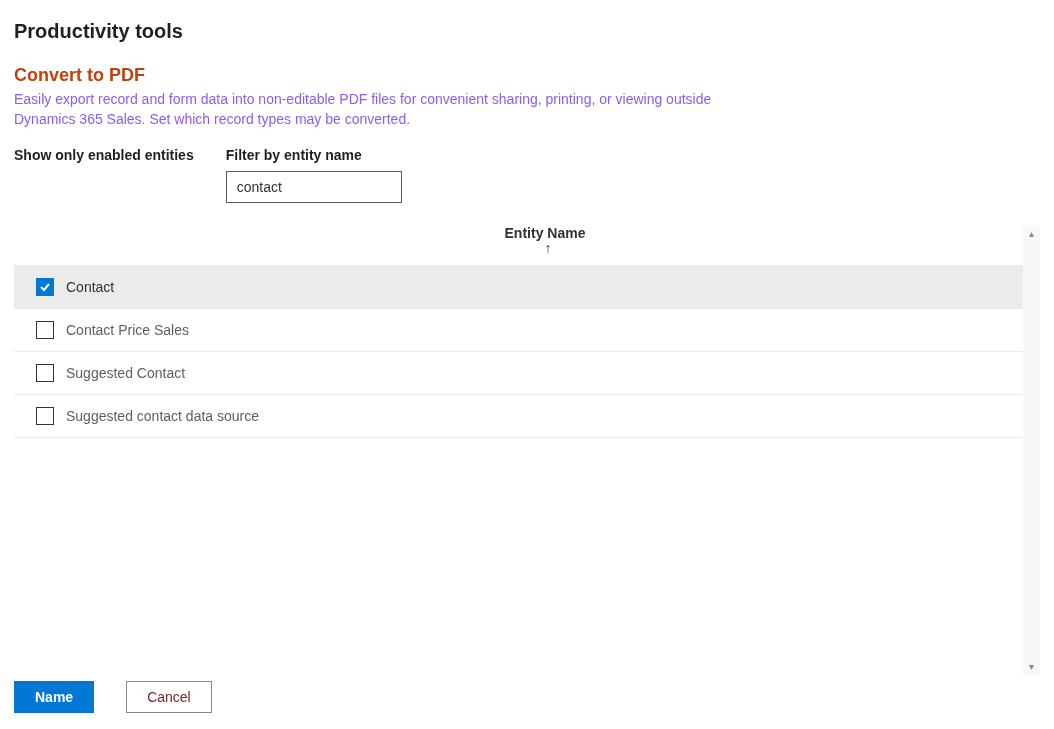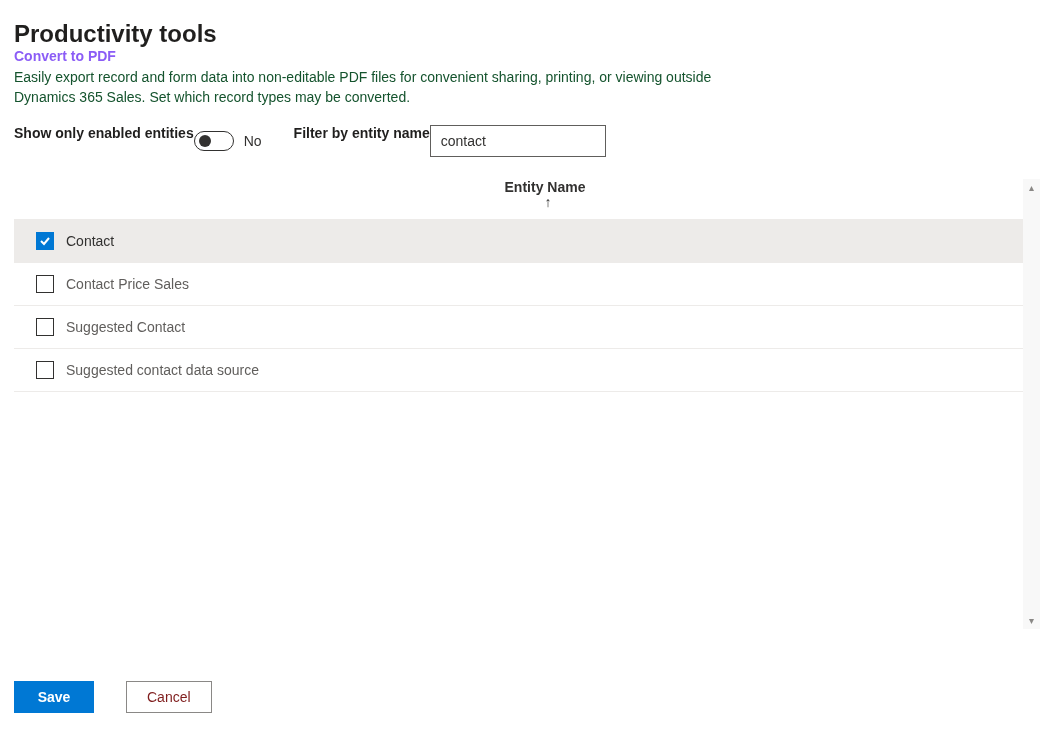--- a/index.html
+++ b/index.html
@@ -11,45 +11,46 @@
       font-family: "Segoe UI", Tahoma, Geneva, Verdana, sans-serif;
       font-size: 14px;
       color: #323130;
       background: #ffffff;
       width: 1054px;
       height: 729px;
       padding: 20px 14px 14px 14px;
       position: relative;
     }
     .page-title {
-      font-size: 24px;
+      font-size: 20px;
       font-weight: 600;
       color: #201f1e;
+      margin-bottom: 22px;
     }
     .section-title {
-      font-size: 14px;
-      font-weight: 600;
+      font-size: 18px;
+      font-weight: 600;
+      color: #c2410c;
+      margin-bottom: 4px;
+    }
+    .section-desc {
+      font-size: 14px;
       color: #8b5cf6;
-      margin-bottom: 4px;
-    }
-    .section-desc {
-      font-size: 14px;
-      color: #14532d;
       line-height: 1.4;
       margin-bottom: 18px;
       max-width: 720px;
     }
     .controls-row {
       display: flex;
       gap: 32px;
       margin-bottom: 22px;
     }
     .control-group {
       display: flex;
-      flex-direction: row;
+      flex-direction: column;
     }
     .control-label {
       font-size: 14px;
       font-weight: 600;
       color: #201f1e;
       margin-bottom: 8px;
     }
     
     .toggle-row {
       display: flex;
@@ -207,26 +208,20 @@
 <body>
 
 <h1 class="page-title">Productivity tools</h1>
 
 <div class="section-title">Convert to PDF</div>
 <div class="section-desc">Easily export record and form data into non-editable PDF files for convenient sharing, printing, or viewing outside Dynamics 365 Sales. Set which record types may be converted.</div>
 
 <div class="controls-row">
   <div class="control-group">
     <div class="control-label">Show only enabled entities</div>
-    <div class="toggle-row">
-      <div class="toggle">
-        <div class="toggle-knob"></div>
-      </div>
-      <span class="toggle-text">No</span>
-    </div>
   </div>
   <div class="control-group">
     <div class="control-label">Filter by entity name</div>
     <input type="text" class="text-input" value="contact" style="">
   </div>
 </div>
 
 <div class="table-wrapper">
   <div class="fake-scrollbar">
     <div class="scroll-arrow up">▴</div>
@@ -256,15 +251,15 @@
         </div>
         <div class="entity-row">
           <div class="checkbox"></div>
           <span class="entity-name">Suggested contact data source</span>
         </div>
       </div>
   </div>
 </div>
 
 <div class="footer">
-  <button class="btn btn-primary">Save</button>
+  <button class="btn btn-primary">Name</button>
   <button class="btn">Cancel</button>
 </div>
 
 </body></html>

